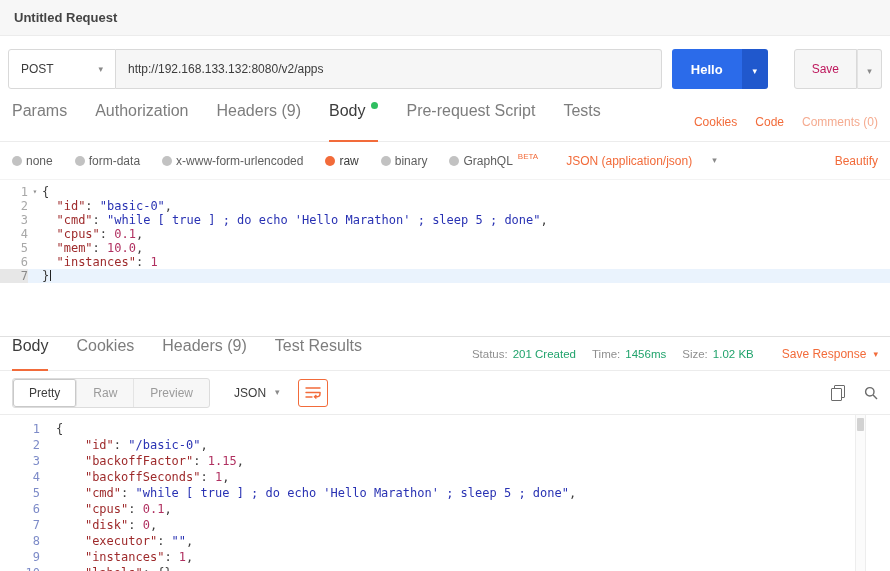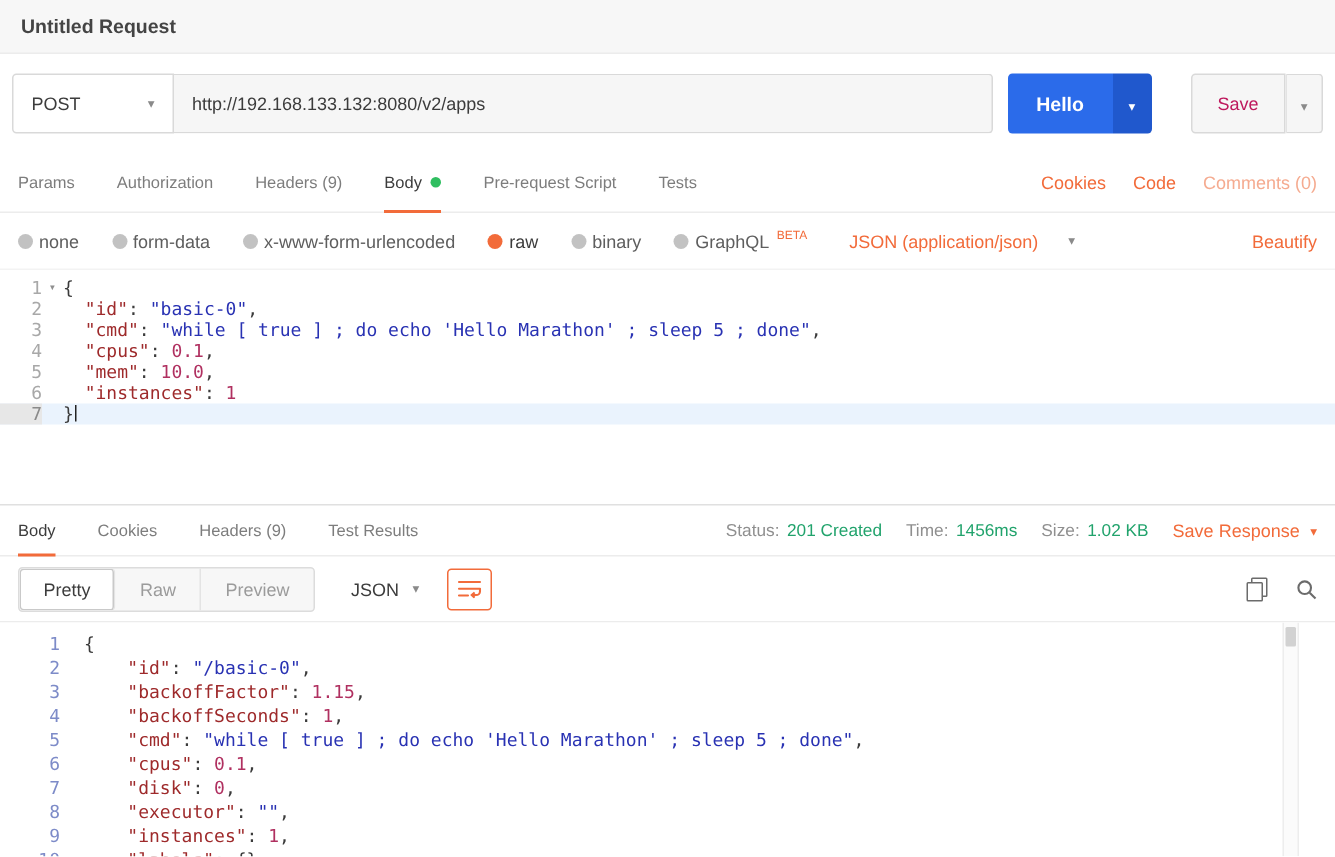--- a/index.html
+++ b/index.html
@@ -19,21 +19,21 @@
   .send-btn{background:#2b6bea;color:#fff;border:none;font-size:13px;font-weight:600;padding:0 19px;border-radius:3px 0 0 3px;height:40px}
   .send-caret{background:#2058cd;border:none;width:26px;border-radius:0 3px 3px 0;height:40px}
   .send-caret .caret{color:#fff}
   .save-group{display:flex;margin-left:26px}
   .save-btn{background:#f6f6f6;border:1px solid #d9d9d9;border-radius:3px 0 0 3px;padding:0 17px;font-size:12px;color:#be185d;height:40px}
   .save-caret{background:#f6f6f6;border:1px solid #d9d9d9;border-left:1px solid #e3e3e3;width:25px;border-radius:0 3px 3px 0;height:40px}
 
   
   .tabs-row{display:flex;align-items:center;height:40px;padding:0 12px;border-bottom:1px solid #ececec}
   .tabs{display:flex;height:100%}
-  .tab{display:flex;align-items:center;gap:6px;margin-right:28px;font-size:11px;color:#7d7d7d;position:relative;height:100%;cursor:pointer;white-space:nowrap}
+  .tab{display:flex;align-items:flex-start;gap:6px;margin-right:28px;font-size:16px;color:#7d7d7d;position:relative;height:100%;cursor:pointer;white-space:nowrap}
   .tab.active{color:#3c3c3c}
   .tab.active::after{content:"";position:absolute;left:0;right:0;bottom:-1px;height:2px;background:#f26b3a}
   .dot{width:7px;height:7px;border-radius:50%;background:#2fbe60;display:inline-block}
   .tab-links{margin-left:auto;display:flex;gap:18px;font-size:12px}
   .link{color:#f26b3a;cursor:pointer}
   .link.muted{color:#f5ab90}
 
   
   .mode-row{display:flex;align-items:center;height:38px;padding:0 12px;font-size:12px;border-bottom:1px solid #f3f3f3}
   .modes{display:flex;align-items:center;gap:22px}
@@ -61,21 +61,21 @@
   .tk-s{color:#2932b3}
   .tk-n{color:#b03060}
   .tk-w{color:#3b3b3b}
 
   
   .response-header{display:flex;align-items:center;height:34px;padding:0 12px;border-bottom:1px solid #ececec}
   .resp-meta{margin-left:auto;display:flex;align-items:center;font-size:11.5px}
   .meta-pair{display:flex;gap:5px;margin-left:16px;white-space:nowrap}
   .meta-label{color:#8f8f8f}
   .meta-value{color:#21a36c}
-  .save-response{color:#f26b3a;display:flex;gap:7px;align-items:center;margin-left:16px;cursor:pointer;font-size:12px}
+  .save-response{color:#f26b3a;display:flex;gap:7px;align-items:center;margin-left:28px;cursor:pointer;font-size:12px}
   .caret-o{color:#f26b3a;font-size:9px}
 
   
   .resp-toolbar{display:flex;align-items:center;height:44px;padding:0 12px;border-bottom:1px solid #ececec}
   .view-group{display:flex;border:1px solid #dcdcdc;border-radius:3px;background:#f7f7f7;overflow:hidden}
   .seg{padding:7px 16px;font-size:12px;color:#9b9b9b;cursor:pointer;border-right:1px solid #e4e4e4}
   .seg:last-child{border-right:none}
   .seg.active{background:#fff;color:#3c3c3c;box-shadow:inset 0 0 0 1px #c9c9c9;border-radius:3px}
   .format-select{display:flex;align-items:center;gap:9px;margin-left:24px;font-size:12px;color:#3c3c3c;cursor:pointer}
   .wrap-btn{margin-left:18px;width:30px;height:28px;border:1px solid #f26b3a;border-radius:3px;background:#fff;display:flex;align-items:center;justify-content:center}

